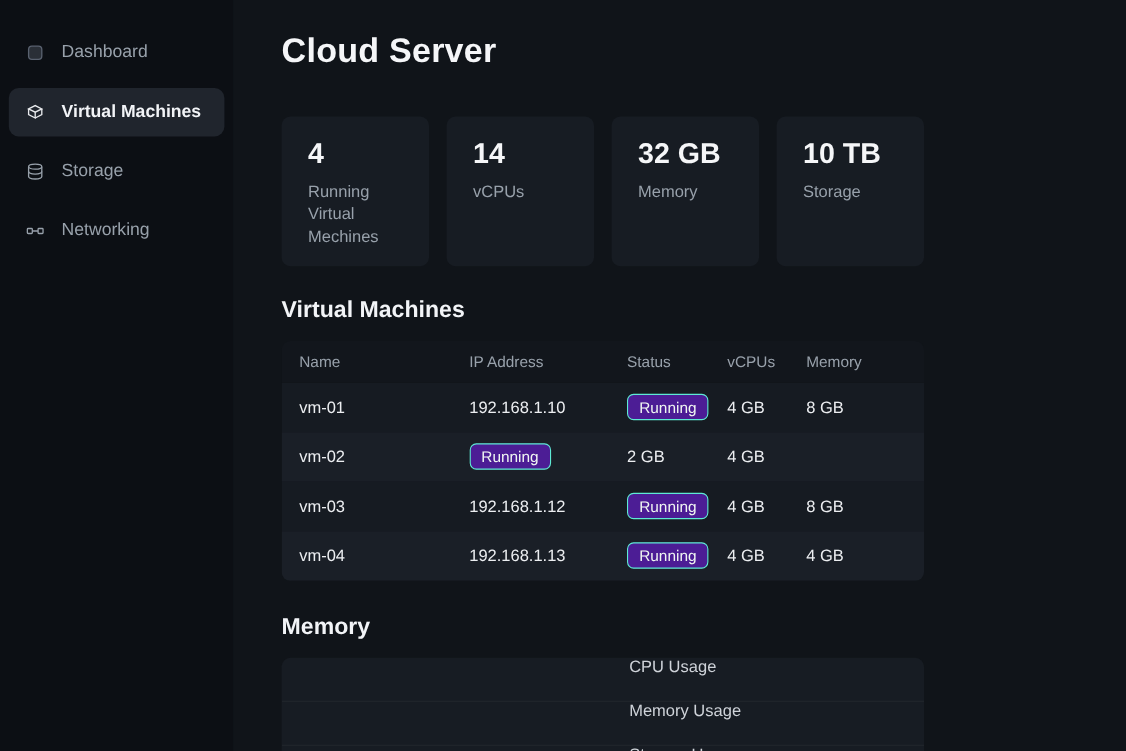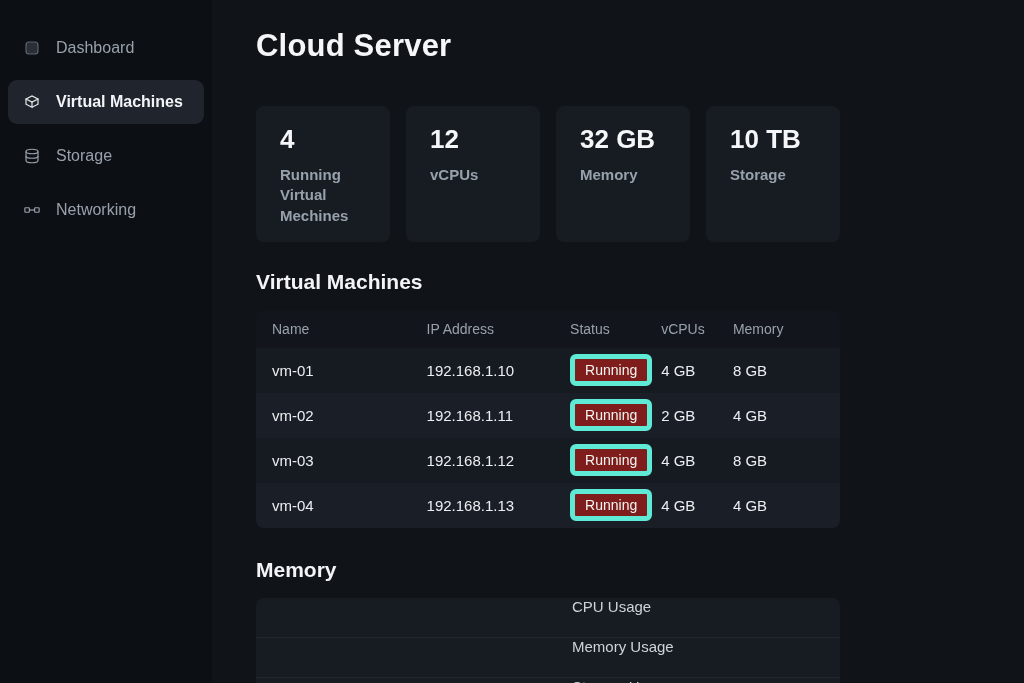--- a/index.html
+++ b/index.html
@@ -57,21 +57,21 @@
   
   .stats { display: flex; gap: 16px; margin-bottom: 28px; }
   .stat-card {
     flex: 1;
     background: #171c23;
     border-radius: 8px;
     padding: 18px 24px 16px 24px;
     min-height: 108px;
   }
   .stat-value { font-size: 26px; font-weight: 700; color: #f5f6f8; margin-bottom: 10px; }
-  .stat-label { font-size: 15px; color: #98a1ab; line-height: 1.35; font-weight: bold; }
+  .stat-label { font-size: 15px; color: #98a1ab; line-height: 1.35; }
 
   
   .section-title {
     font-size: 21px;
     font-weight: 700;
     color: #f2f4f7;
     margin-bottom: 16px;
   }
 
   
@@ -90,22 +90,22 @@
     background: #12161c;
     height: 38px;
     color: #98a1ab;
     font-size: 14px;
   }
   .t-body-row { height: 45px; font-size: 15px; color: #eceef1; }
   .t-body-row:nth-child(even) { background: #1a1f27; }
   .t-body-row:nth-child(odd)  { background: #161b22; }
   .status-badge {
     display: inline-block;
-    background: #7f1d1d;
-    border: 5px solid #5eead4;
+    background: #4c1d95;
+    border: 1px solid #5eead4;
     color: #f0f6f2;
     font-size: 14px;
     padding: 3px 10px;
     border-radius: 6px;
   }
 
   
   .usage-panel {
     background: #171c23;
     border-radius: 8px;
@@ -191,21 +191,21 @@
   <main class="main">
 
     <h1 class="page-title">Cloud Server</h1>
 
     <div class="stats">
       <div class="stat-card">
         <div class="stat-value">4</div>
         <div class="stat-label">Running Virtual Mechines</div>
       </div>
       <div class="stat-card">
-        <div class="stat-value">12</div>
+        <div class="stat-value">14</div>
         <div class="stat-label">vCPUs</div>
       </div>
       <div class="stat-card">
         <div class="stat-value">32 GB</div>
         <div class="stat-label">Memory</div>
       </div>
       <div class="stat-card">
         <div class="stat-value">10 TB</div>
         <div class="stat-label">Storage</div>
       </div>
@@ -224,21 +224,20 @@
       <div>
         <div class="t-row t-body-row">
           <div>vm-01</div>
           <div>192.168.1.10</div>
           <div><span class="status-badge">Running</span></div>
           <div>4 GB</div>
           <div>8 GB</div>
         </div>
         <div class="t-row t-body-row">
           <div>vm-02</div>
-          <div>192.168.1.11</div>
           <div><span class="status-badge">Running</span></div>
           <div>2 GB</div>
           <div>4 GB</div>
         </div>
         <div class="t-row t-body-row">
           <div>vm-03</div>
           <div>192.168.1.12</div>
           <div><span class="status-badge">Running</span></div>
           <div>4 GB</div>
           <div>8 GB</div>

